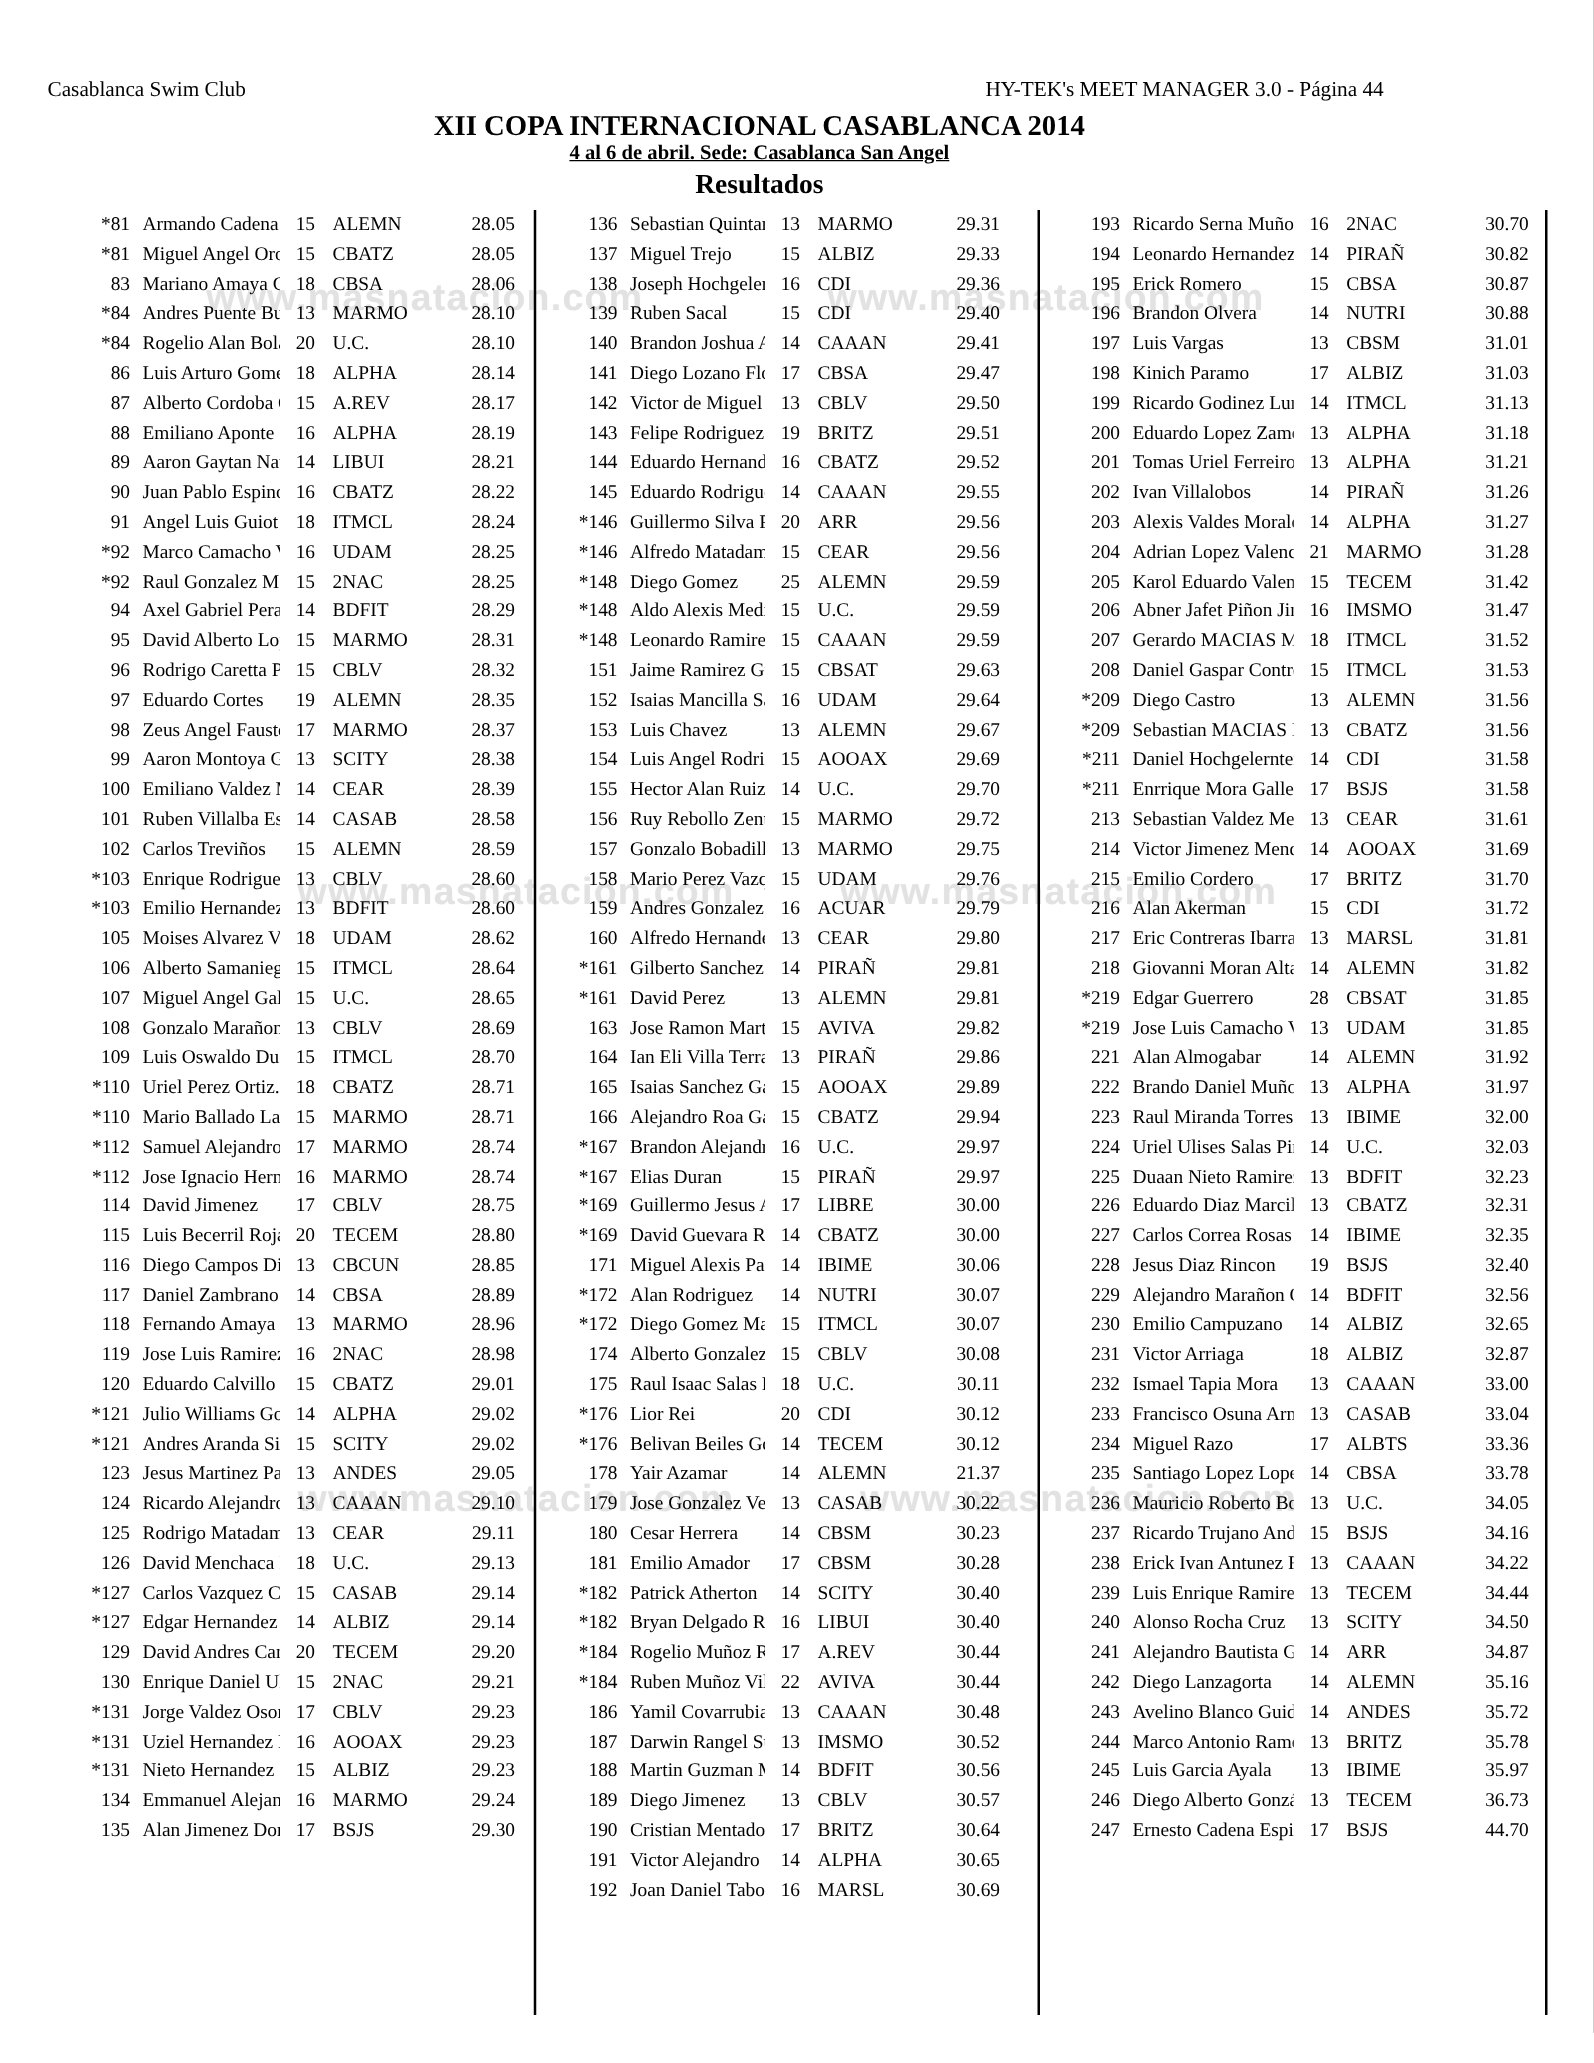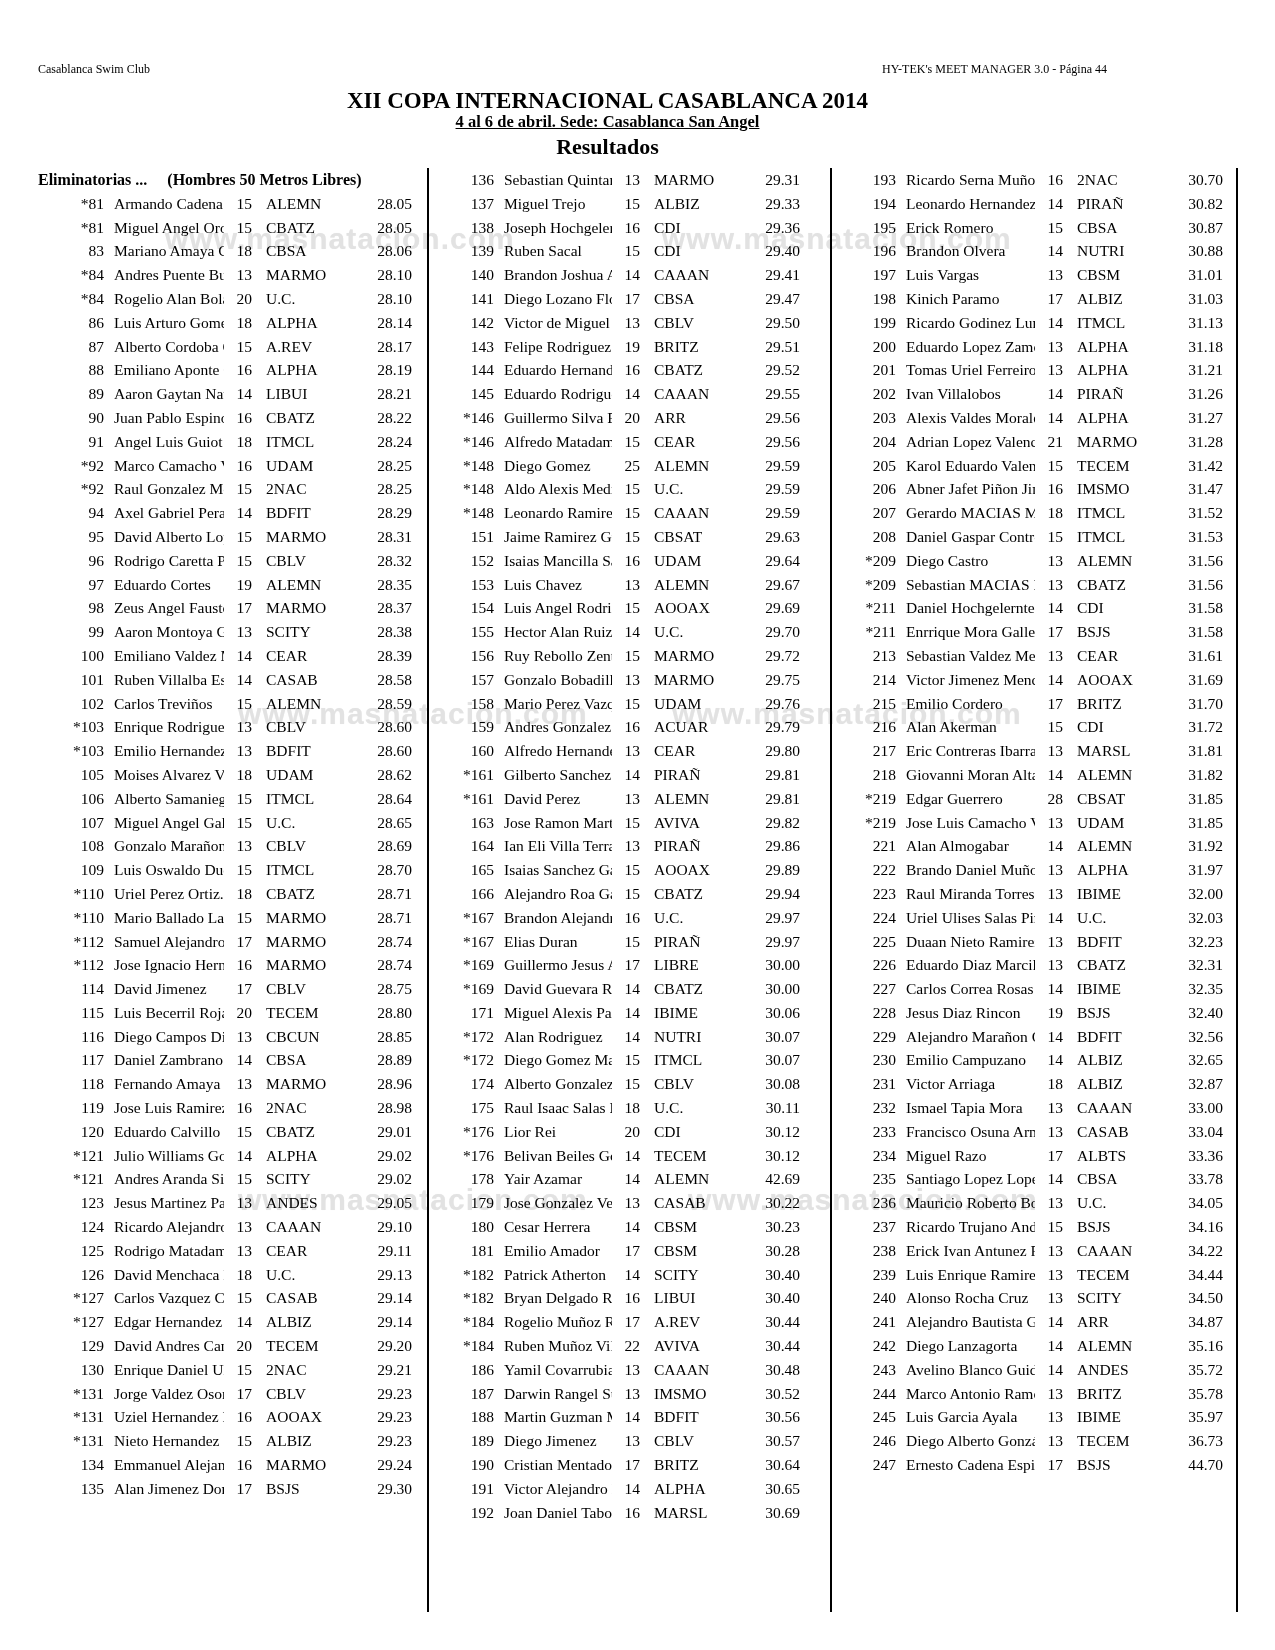--- a/index.html
+++ b/index.html
@@ -19,21 +19,21 @@
     font-size:30px;
     font-weight:bold;
     letter-spacing:1px;
     color:#e2e2e2;
     text-shadow:0 0 1px #f2f2f2;
     white-space:nowrap;
   }
   .hdr{
     position:absolute;top:62px;left:38px;right:168px;
     display:flex;justify-content:space-between;
-    font-size:12px;z-index:1;
+    font-size:17px;z-index:1;
   }
   .title-block{position:absolute;left:0;width:1215px;text-align:center;font-weight:bold;z-index:1;}
   .t-main{top:88px;font-size:23px;}
   .t-sub{top:112px;font-size:16.5px;text-decoration:underline;}
   .t-section{top:134px;font-size:22px;}
   .sep{position:absolute;top:168px;height:1444px;width:2px;background:#000;z-index:1;}
   .sep1{left:427px}.sep2{left:830px}.sep3{left:1236px}
   .col{position:absolute;top:168px;z-index:1;}
   .col1{left:30px;width:390px;}
   .col2{left:436px;width:372px;}
@@ -78,23 +78,20 @@
 
   <div class="title-block t-main">XII COPA INTERNACIONAL CASABLANCA 2014</div>
   <div class="title-block t-sub">4 al 6 de abril. Sede: Casablanca San Angel</div>
   <div class="title-block t-section">Resultados</div>
 
   <div class="sep sep1"></div>
   <div class="sep sep2"></div>
   <div class="sep sep3"></div>
 
   <div class="col col1">
-    <div class="event-head">
-      <span>Eliminatorias ...</span><span class="gap"></span><span>(Hombres 50 Metros Libres)</span>
-    </div>
   <div class="row">
         <span class="cell place">*81</span>
         <span class="cell name">Armando Cadena</span>
         <span class="cell age">15</span>
         <span class="cell team">ALEMN</span>
         <span class="cell time">28.05</span>
       </div>
       <div class="row">
         <span class="cell place">*81</span>
         <span class="cell name">Miguel Angel Orozco Gu</span>
@@ -767,21 +764,21 @@
         <span class="cell name">Belivan Beiles González</span>
         <span class="cell age">14</span>
         <span class="cell team">TECEM</span>
         <span class="cell time">30.12</span>
       </div>
       <div class="row">
         <span class="cell place">178</span>
         <span class="cell name">Yair Azamar</span>
         <span class="cell age">14</span>
         <span class="cell team">ALEMN</span>
-        <span class="cell time">42.69</span>
+        <span class="cell time">21.37</span>
       </div>
       <div class="row">
         <span class="cell place">179</span>
         <span class="cell name">Jose Gonzalez Vera</span>
         <span class="cell age">13</span>
         <span class="cell team">CASAB</span>
         <span class="cell time">30.22</span>
       </div>
       <div class="row">
         <span class="cell place">180</span>

